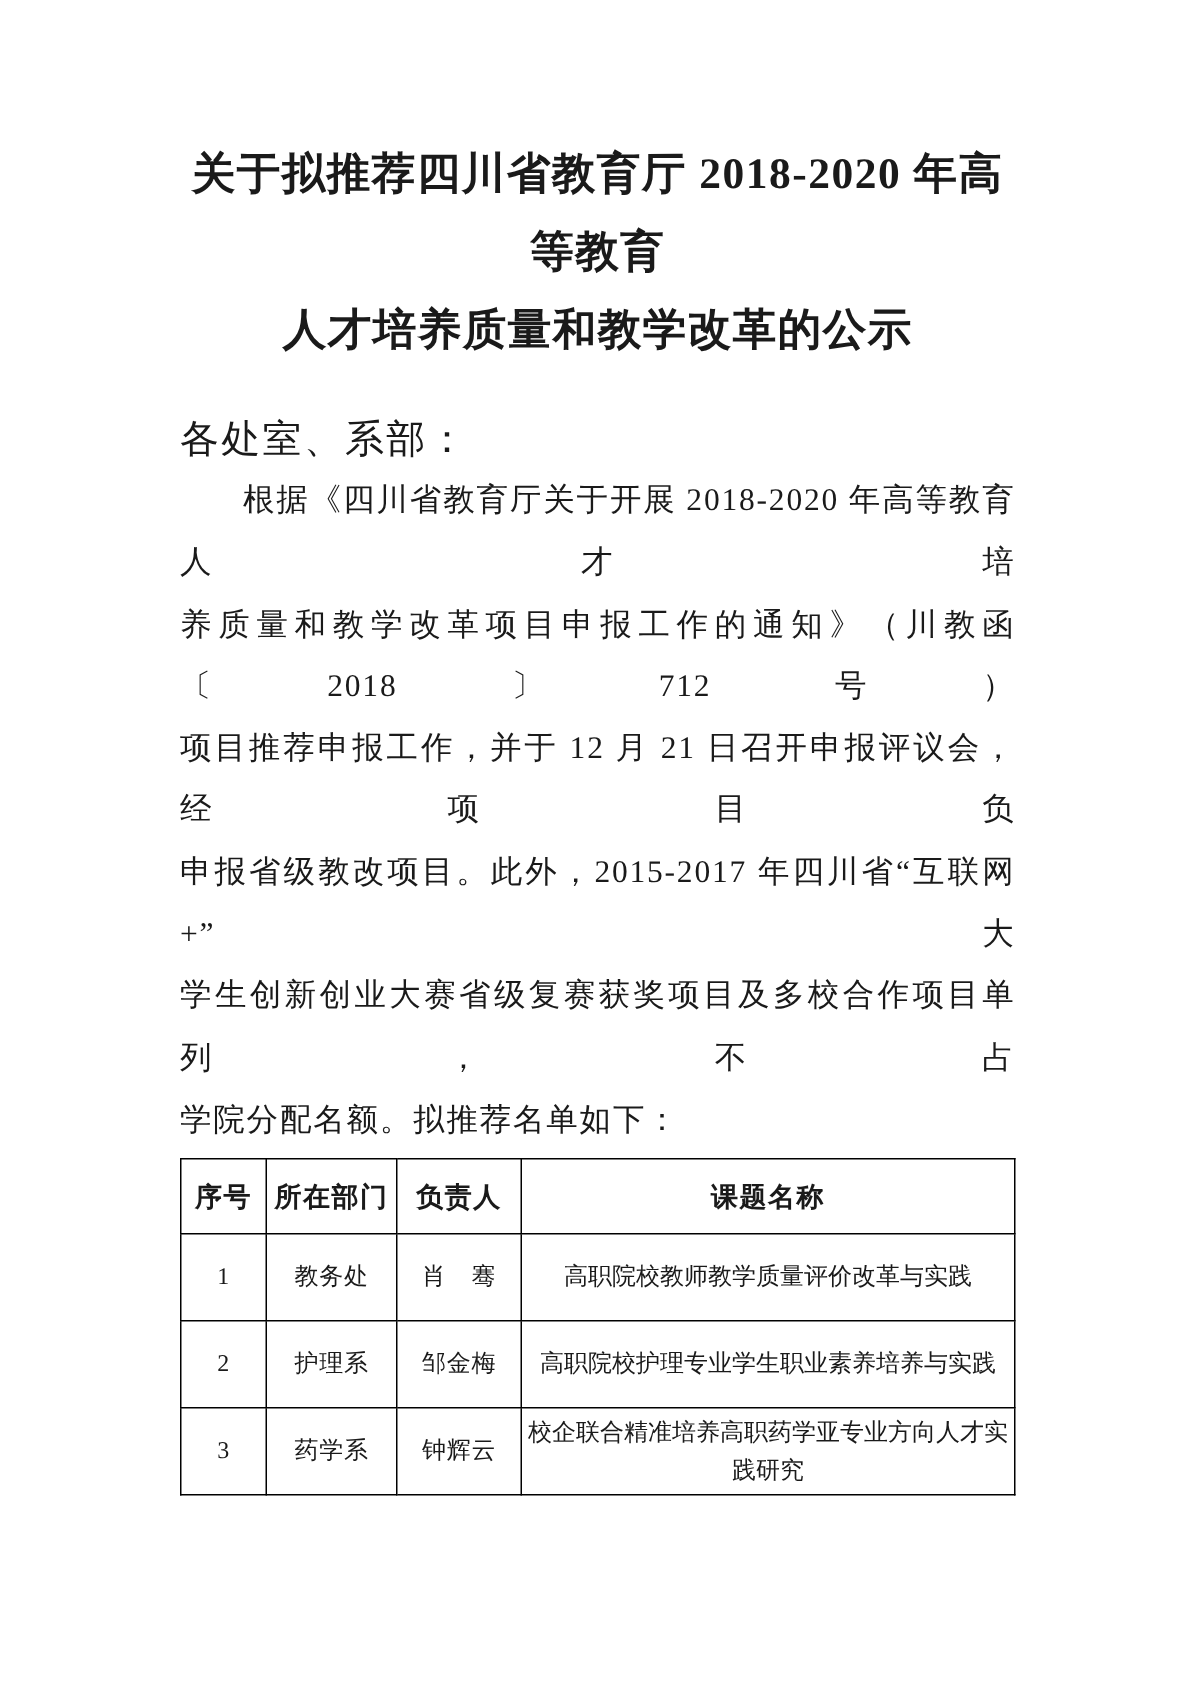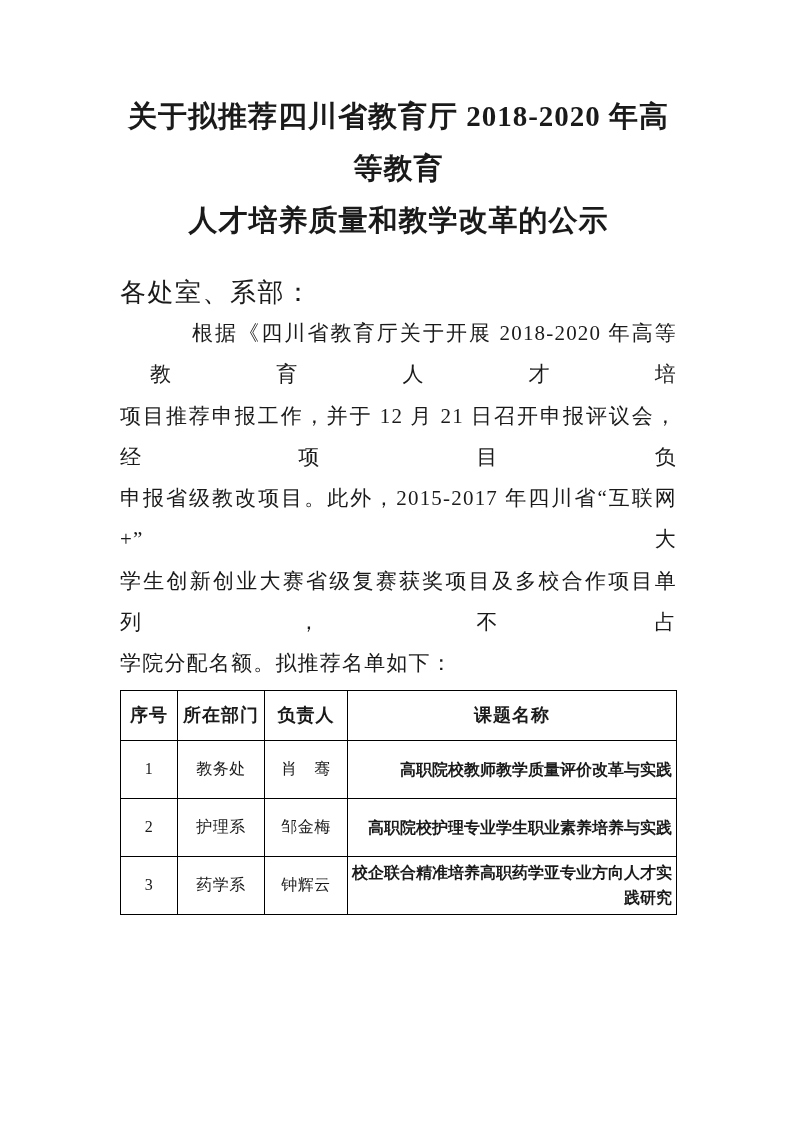--- a/index.html
+++ b/index.html
@@ -33,21 +33,21 @@
     font-size: 21px;
     line-height: 41.3px;
     letter-spacing: 1.2px;
     white-space: nowrap;
   }
   .jfull {
     white-space: normal !important;
     text-align: justify;
     text-align-last: justify;
   }
-  .indent { text-indent: 42px; margin-left: 30px; }
+  .indent { text-indent: 42px; }
   table.projects {
     margin-top: 5px;
     width: 557px;
     border-collapse: collapse;
     table-layout: fixed;
   }
   table.projects th, table.projects td {
     border: 1.5px solid #000000;
     vertical-align: middle;
   }
@@ -58,41 +58,41 @@
     text-align: center;
     letter-spacing: 1px;
   }
   table.projects td {
     height: 58px;
     font-size: 16px;
     text-align: center;
     letter-spacing: 0.5px;
   }
   table.projects td.topic {
-    text-align: right;
+    text-align: center;
     padding: 2px 4px;
     line-height: 25px;
     letter-spacing: 0;
-    font-weight: bold;
   }
 </style>
 </head>
 <body>
 
 <div class="page">
 
   <h1 class="doc-title">
     <span class="title-line">关于拟推荐四川省教育厅 2018-2020 年高等教育</span>
     <span class="title-line">人才培养质量和教学改革的公示</span>
   </h1>
 
   <p class="greeting">各处室、系部：</p>
 
   <div class="para">
     <div class="line jfull indent">根据《四川省教育厅关于开展 2018-2020 年高等教育人才培</div>
+    <div class="line jfull">养质量和教学改革项目申报工作的通知》（川教函〔2018〕712 号）</div>
     <div class="line jfull">项目推荐申报工作，并于 12 月 21 日召开申报评议会，经项目负</div>
     <div class="line jfull">申报省级教改项目。此外，2015-2017 年四川省“互联网+”大</div>
     <div class="line jfull">学生创新创业大赛省级复赛获奖项目及多校合作项目单列，不占</div>
     <div class="line">学院分配名额。拟推荐名单如下：</div>
   </div>
 
   <table class="projects">
     <colgroup>
       <col style="width:57px">
       <col style="width:87px">

